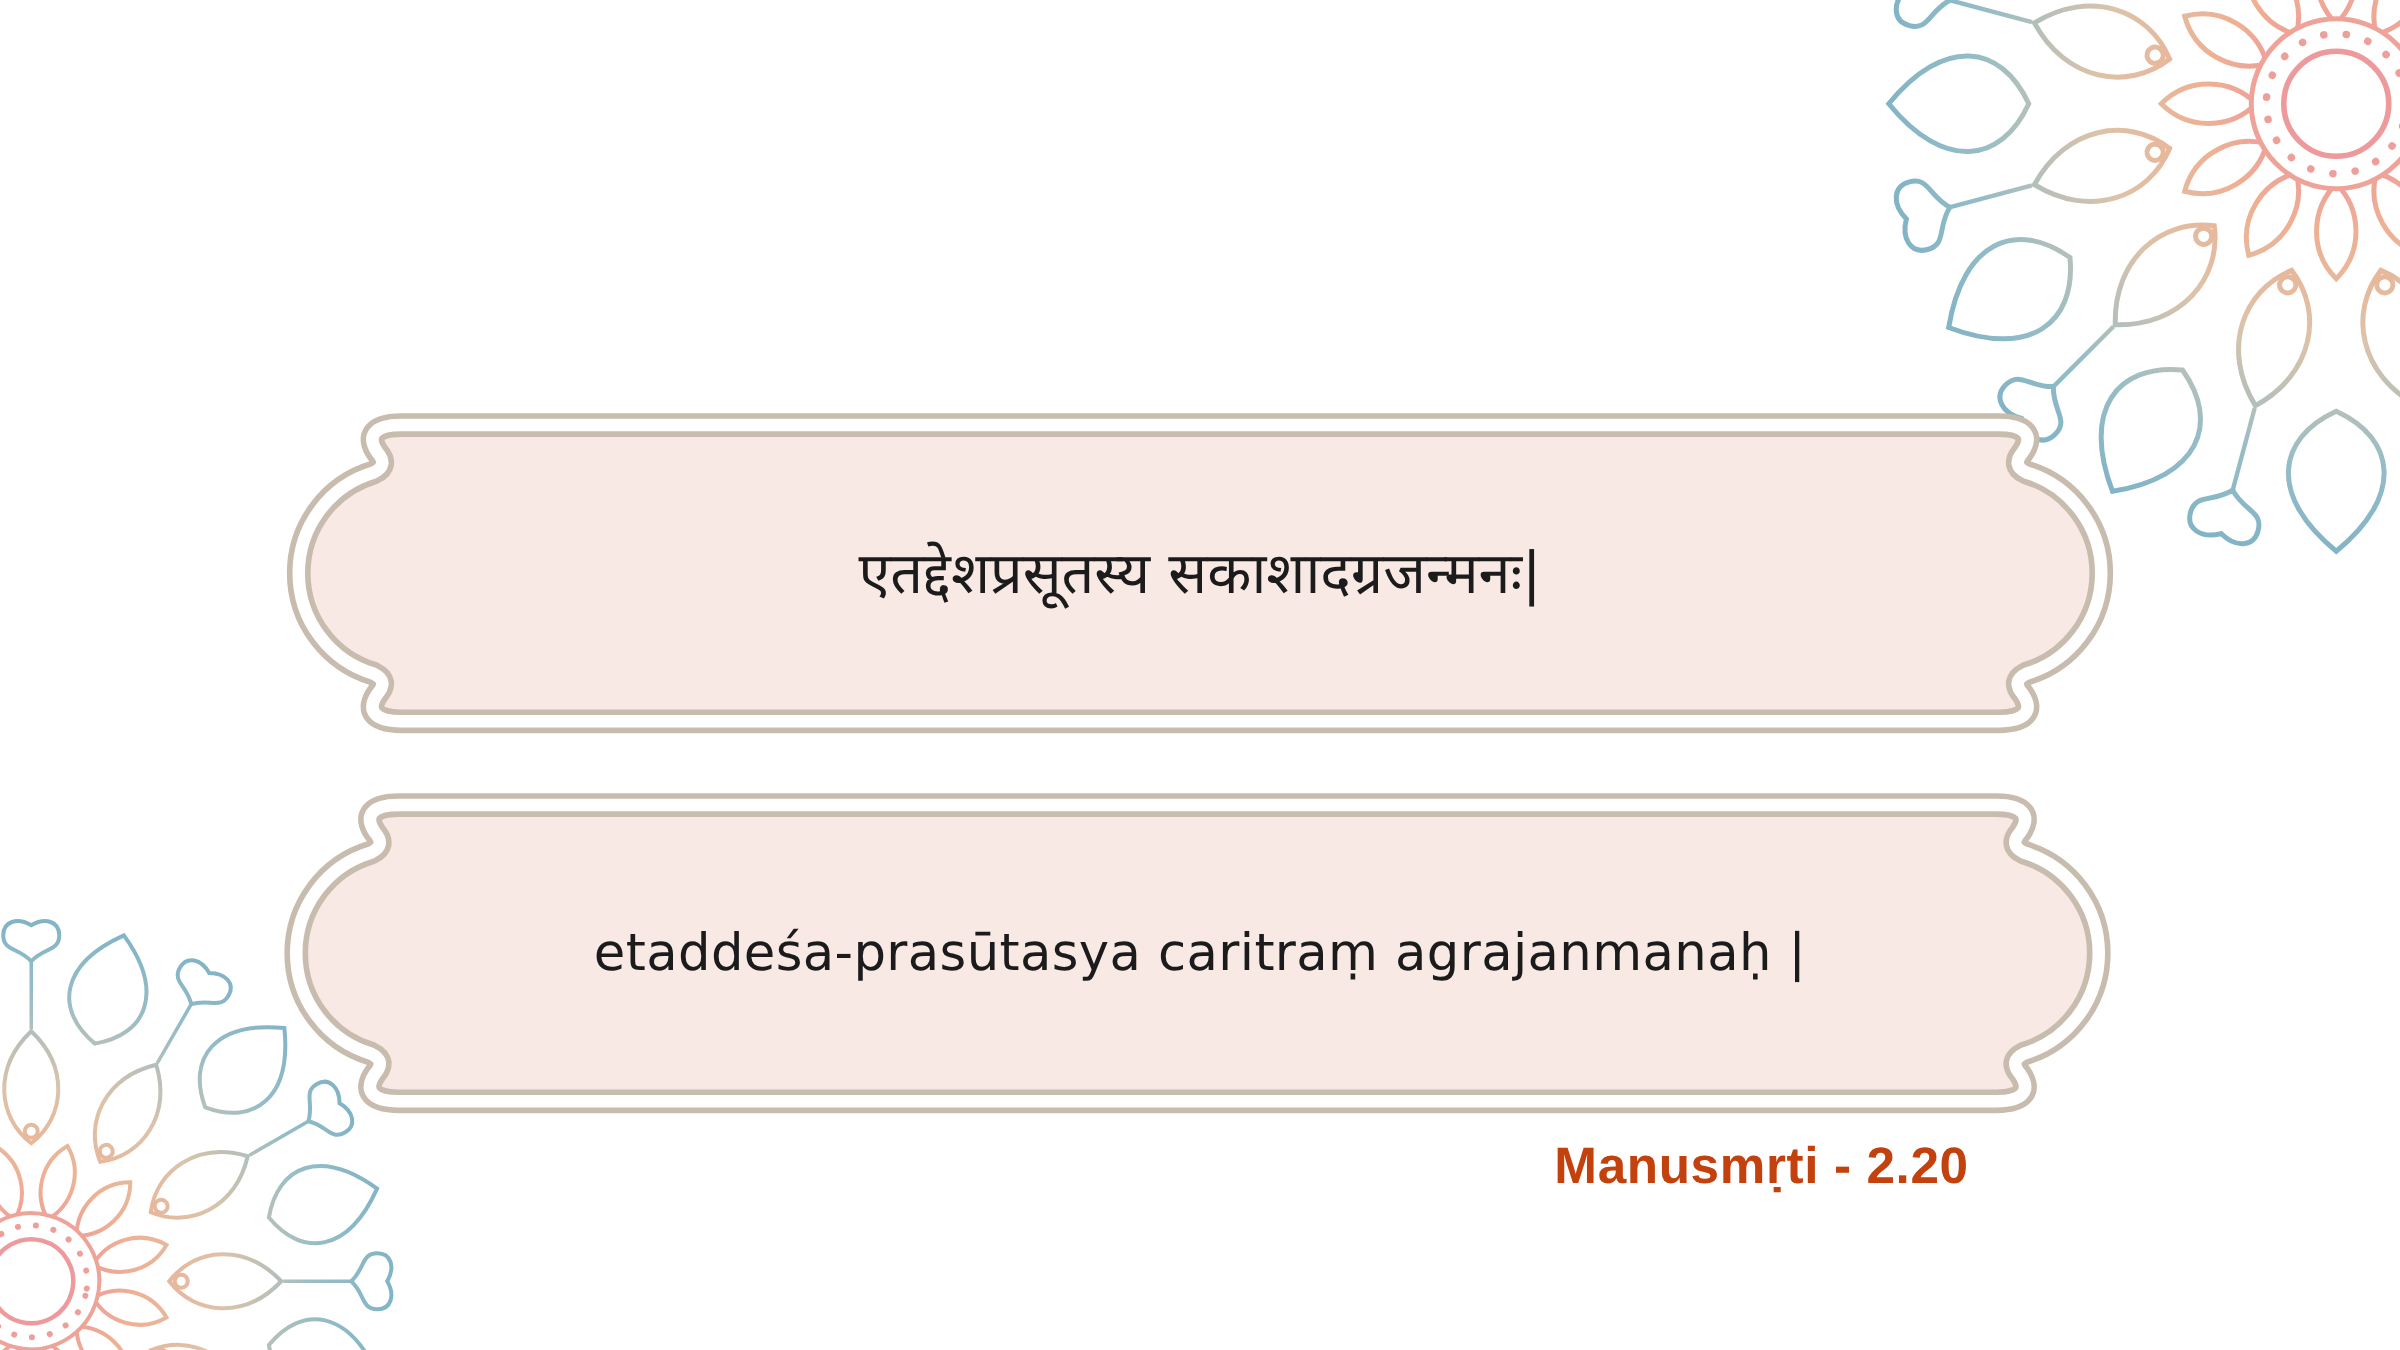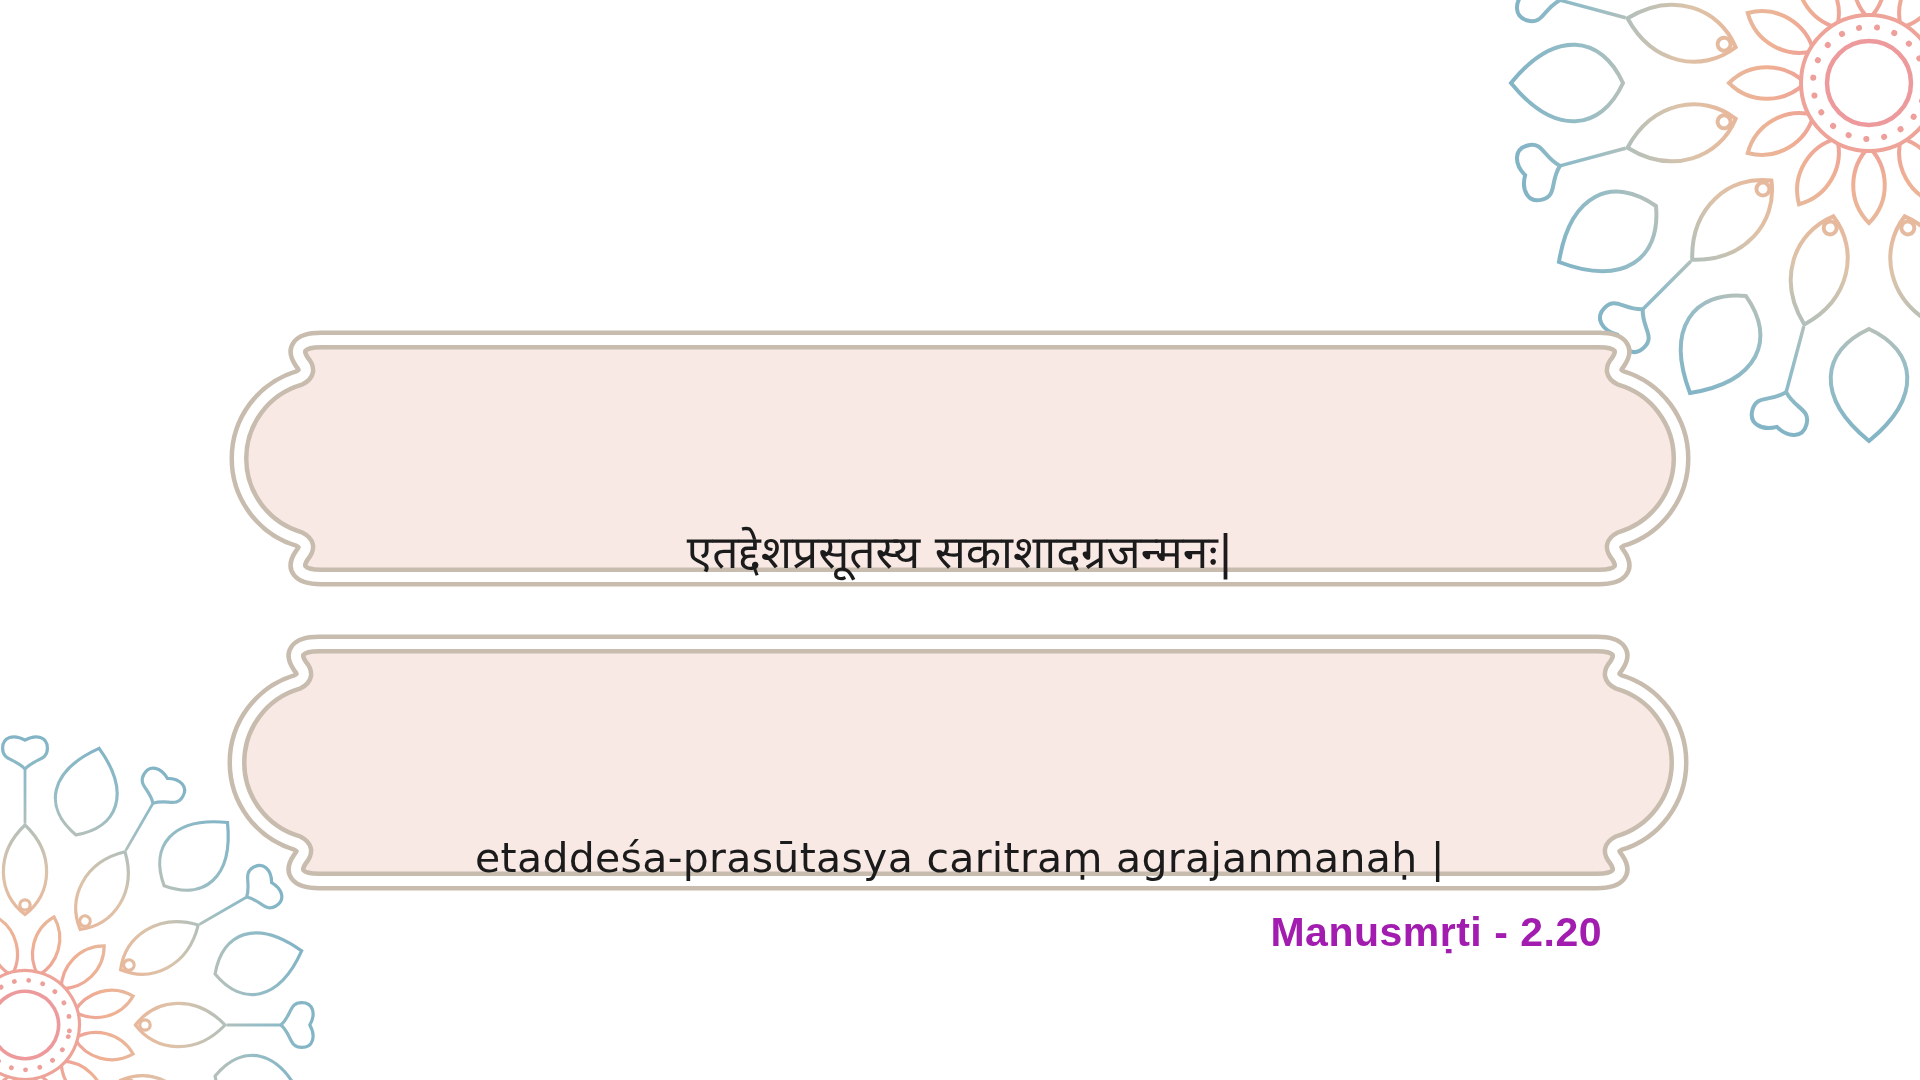--- a/index.html
+++ b/index.html
@@ -6,39 +6,39 @@
   .canvas{
     position:relative;
     width:1920px;height:1080px;
     background:#ffffff;
     overflow:hidden;
     font-family:"Liberation Sans", sans-serif;
   }
   .decor-layer{position:absolute;left:0;top:0;width:1920px;height:1080px;}
   .plaque-text{
     position:absolute;
-    display:flex;flex-direction:column;justify-content:flex-end;align-items:center;
+    display:flex;flex-direction:column;justify-content:center;align-items:center;
     text-align:center;
     color:#1b1b1b;
   }
   .plaque-text.dev{
     left:227px;top:333px;width:1466px;height:251px;
     font-family:"DejaVu Sans","Liberation Sans",sans-serif;
     font-size:46px;line-height:1.36;
   }
   .plaque-text.trans{
     left:225px;top:637px;width:1470px;height:251px;
     font-family:"DejaVu Sans","Liberation Sans",sans-serif;
     font-size:41px;line-height:1.44;letter-spacing:0.3px;
   }
   .attribution{
     position:absolute;
-    right:318px;top:909px;
+    right:345px;top:909px;
     font-size:41px;font-weight:700;letter-spacing:0.5px;
-    color:#a21caf;
+    color:#c2410c;
     font-family:"Liberation Sans",sans-serif;
   }
 </style>
 </head>
 <body>
 
 <div class="canvas">
 
   <svg class="decor-layer" width="1920" height="1080" viewBox="0 0 1920 1080">
     <defs>

